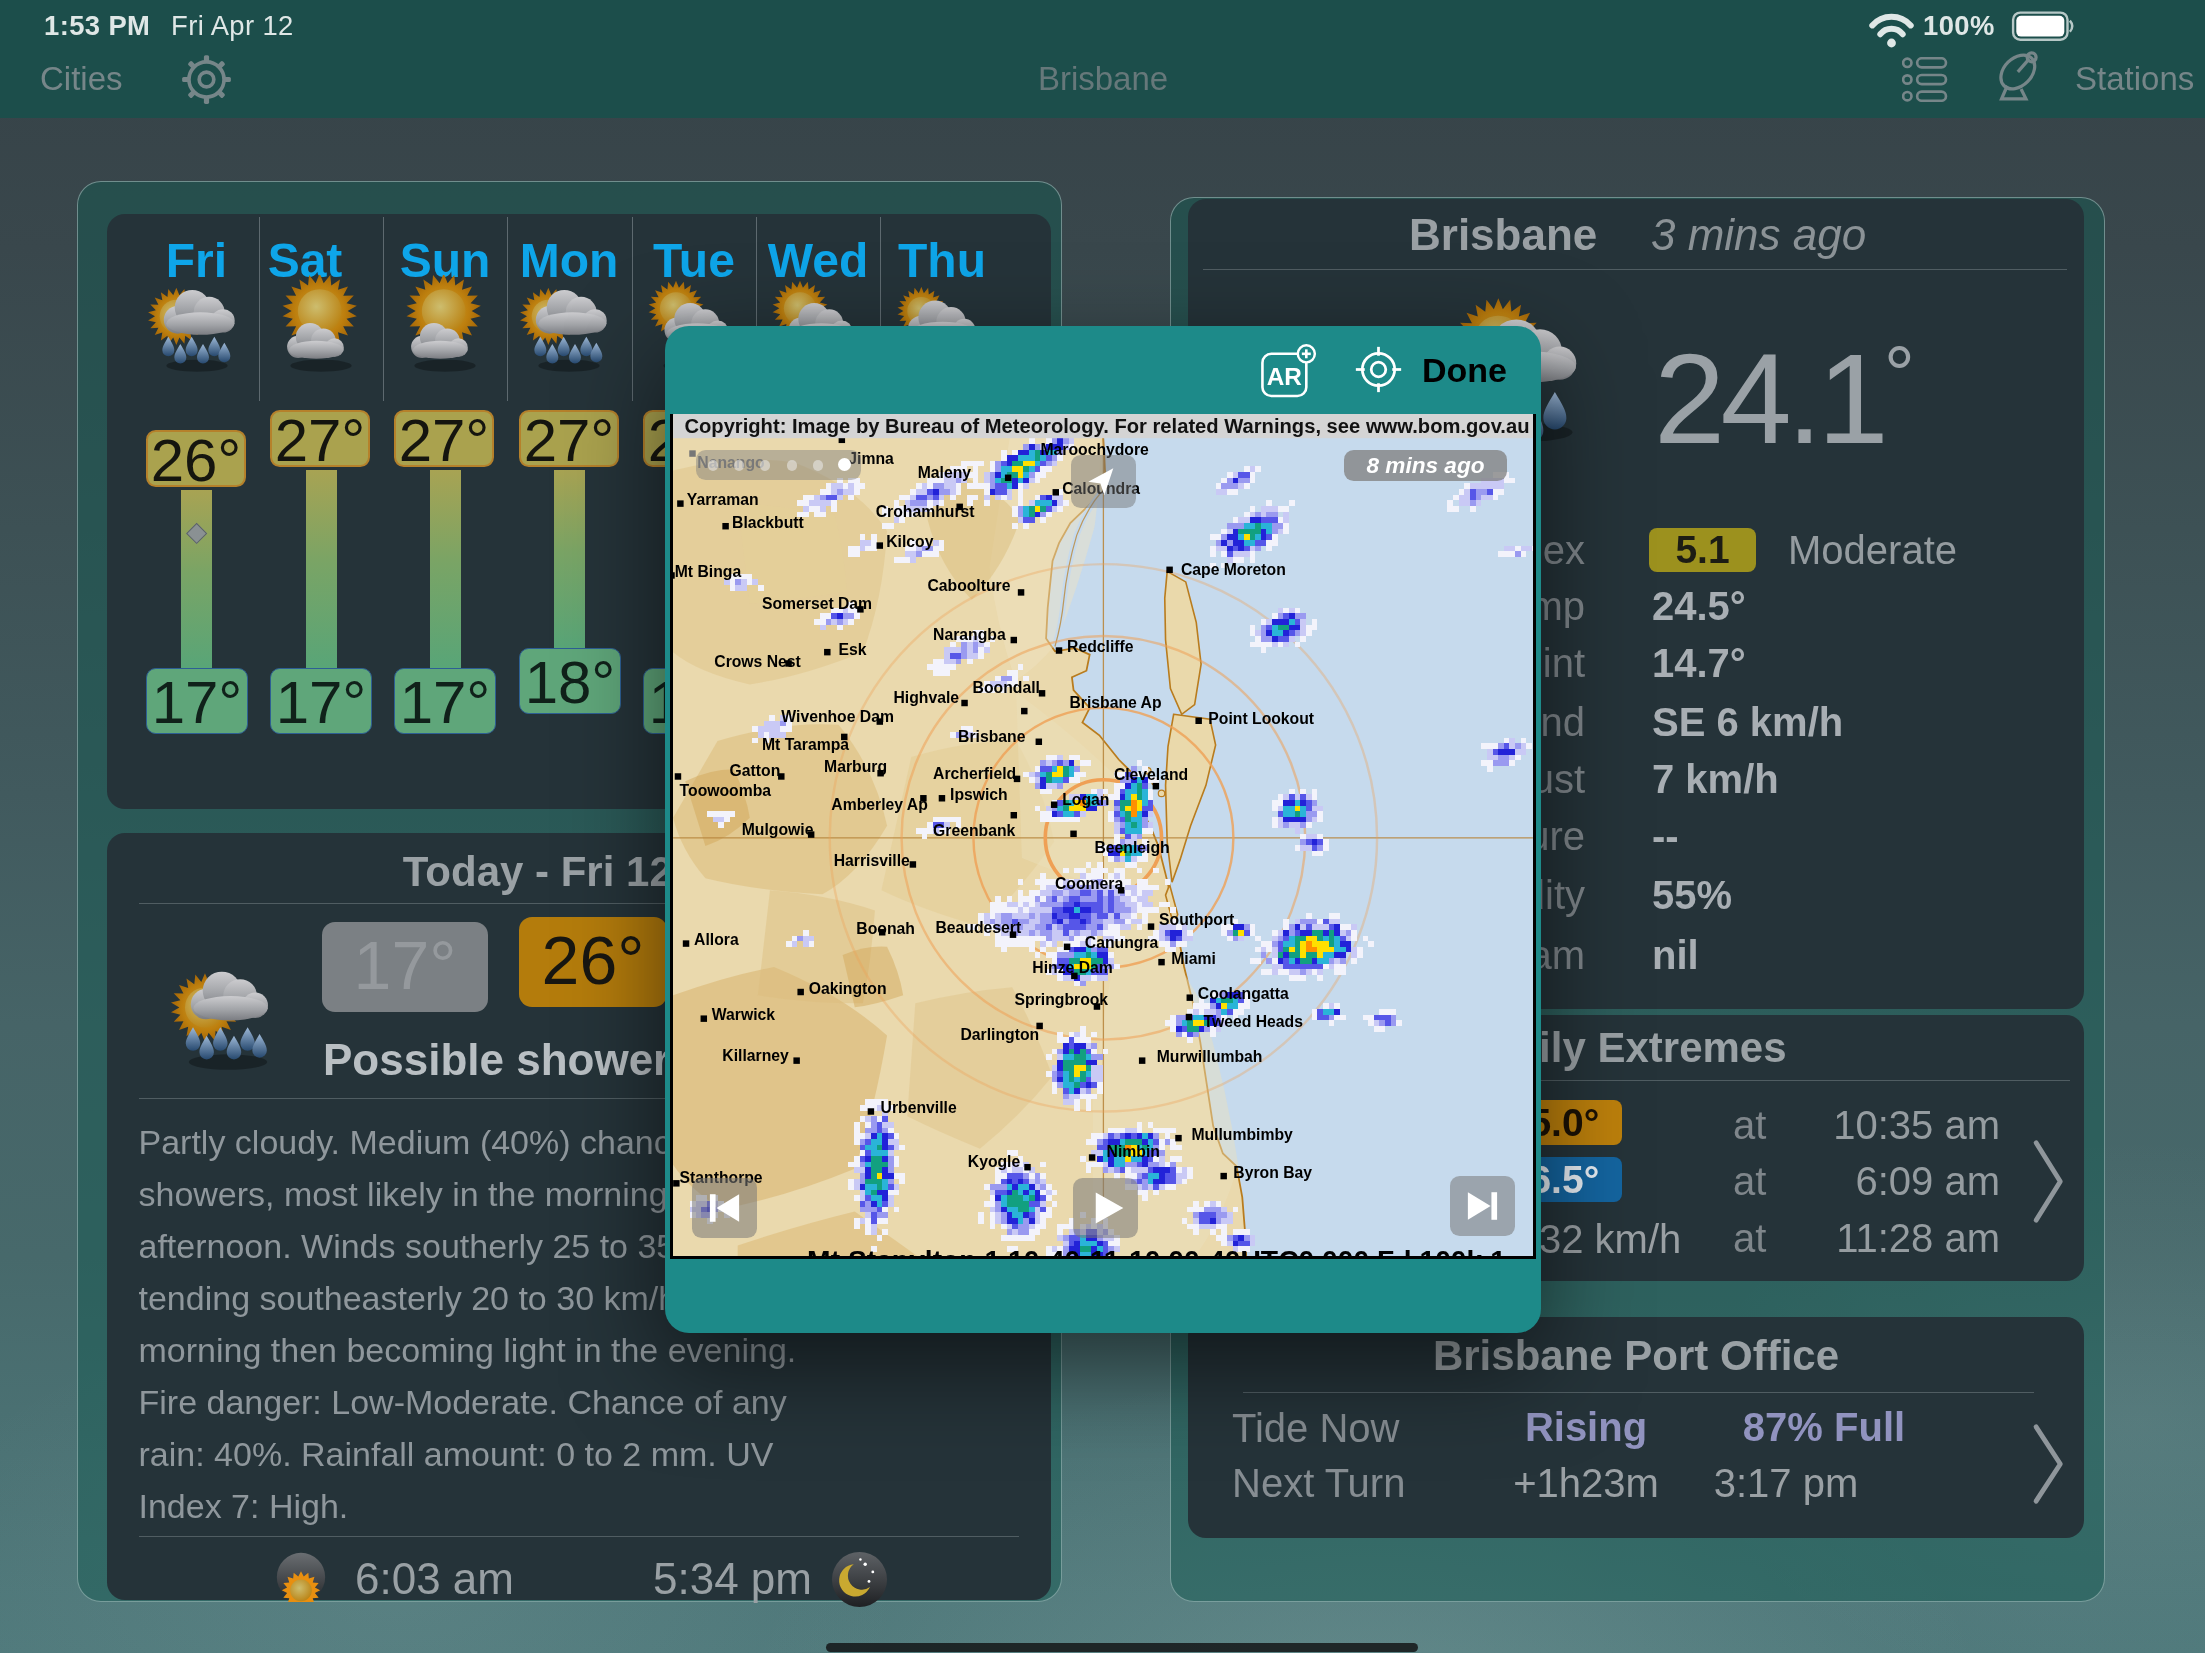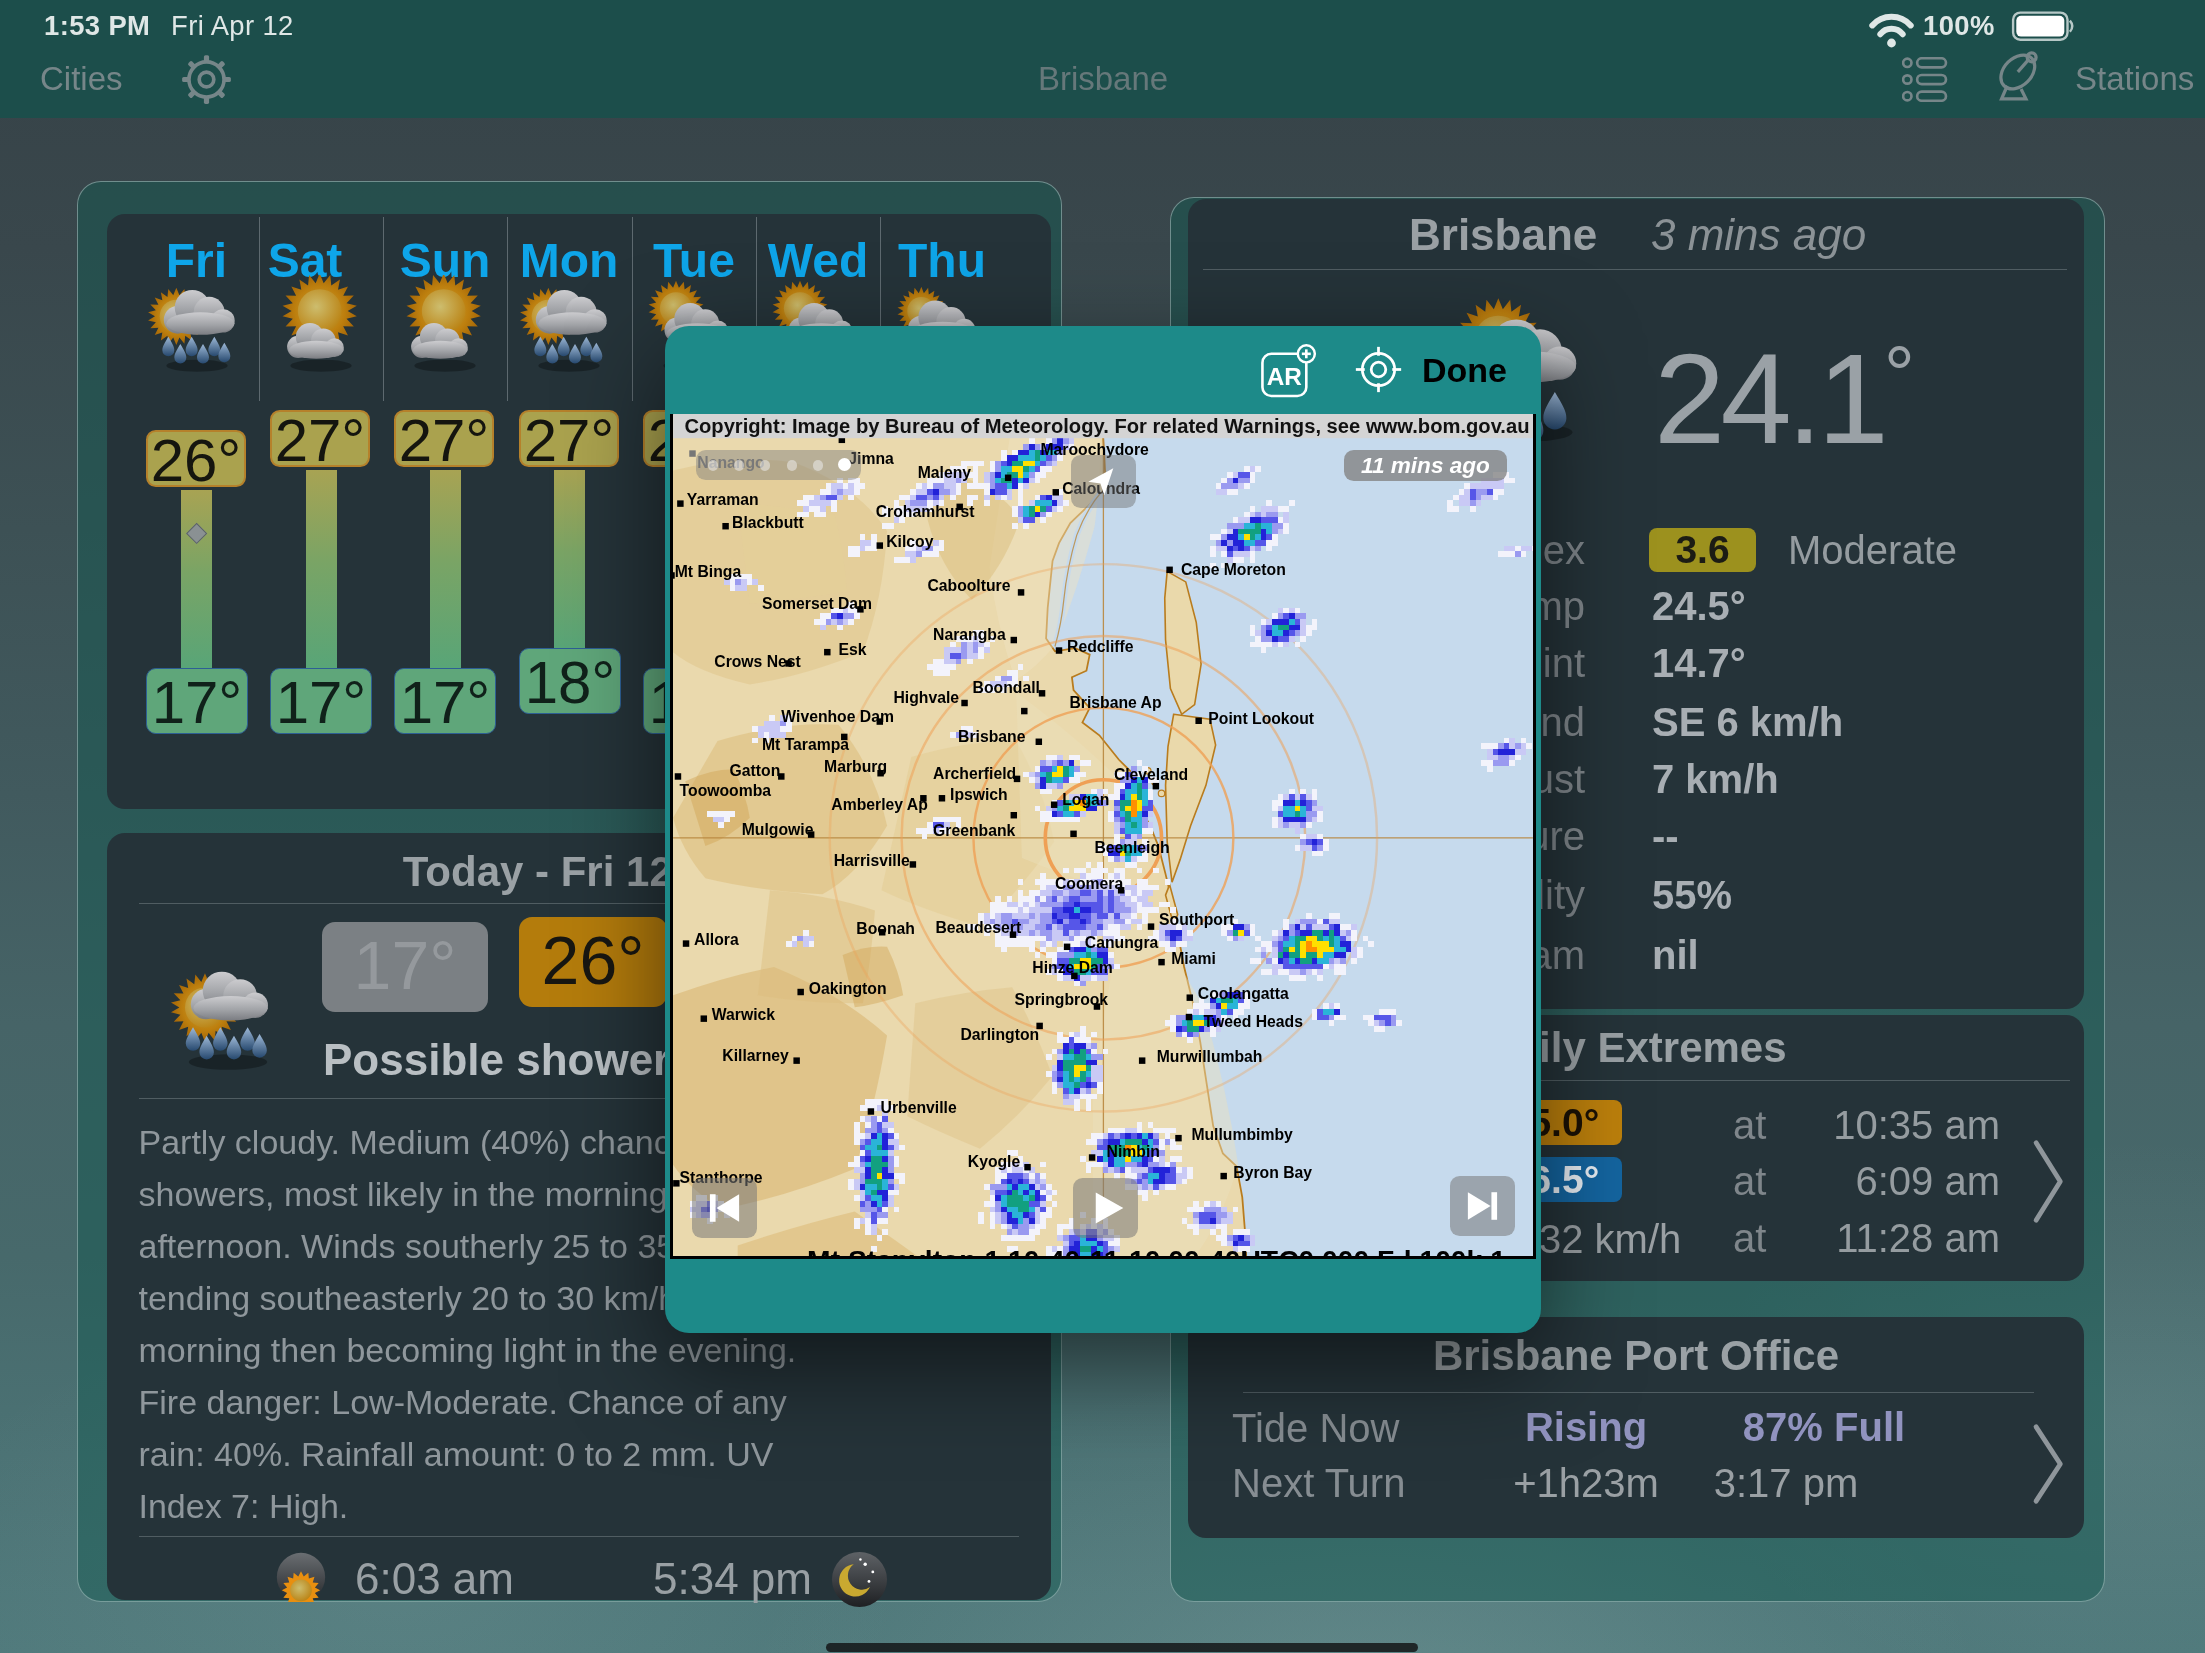--- a/index.html
+++ b/index.html
@@ -342,21 +342,21 @@
     <div class="rlab" style="top:499px">Wind</div>
     <div class="rval" style="top:499px">SE 6 km/h</div>
     <div class="rlab" style="top:556px">Gust</div>
     <div class="rval" style="top:556px">7 km/h</div>
     <div class="rlab" style="top:613px">Pressure</div>
     <div class="rval" style="top:613px">--</div>
     <div class="rlab" style="top:672px">Humidity</div>
     <div class="rval" style="top:672px">55%</div>
     <div class="rlab" style="top:732px">Rain 9am</div>
     <div class="rval" style="top:732px">nil</div>
-    <div class="uvbadge" style="top:329px">3.6</div>
+    <div class="uvbadge" style="top:329px">5.1</div>
     <div class="rmod" style="top:327px">Moderate</div>
   </div>
 <div class="card" style="left:1188px;top:1015px;width:896px;height:266px"></div>
 <div class="h2" style="left:1188px;top:1024px;width:896px">Daily Extremes</div>
 <div class="hr" style="left:1203px;top:1080px;width:867px"></div>
 <div class="exbadge" style="left:1485px;top:1100px;background:#bd800c;color:#1c1205">25.0°</div>
 <div class="exbadge" style="left:1485px;top:1157px;background:#1465a0;color:#e8eef4">16.5°</div>
 <div class="rval" style="left:1539px;top:1215px;position:absolute;font-weight:400;color:#9aa0a4">32 km/h</div>
 <div class="exat" style="left:1733px;top:1103px">at</div>
 <div class="extime" style="left:1734px;top:1103px">10:35 am</div>
@@ -569,21 +569,21 @@
         <div style="position:absolute;left:35px;top:46px;width:10.5px;height:10.5px;border-radius:50%;background:rgba(235,235,235,0.55)"></div>
         <div style="position:absolute;left:61px;top:46px;width:10.5px;height:10.5px;border-radius:50%;background:rgba(235,235,235,0.55)"></div>
         <div style="position:absolute;left:87px;top:46px;width:10.5px;height:10.5px;border-radius:50%;background:rgba(235,235,235,0.55)"></div>
         <div style="position:absolute;left:114px;top:46px;width:10.5px;height:10.5px;border-radius:50%;background:rgba(235,235,235,0.55)"></div>
         <div style="position:absolute;left:140px;top:46px;width:10.5px;height:10.5px;border-radius:50%;background:rgba(235,235,235,0.55)"></div>
         <div style="position:absolute;left:165px;top:44px;width:13px;height:13px;border-radius:50%;background:#fff"></div>
         <div class="mbtn" style="left:398px;top:41px;width:65px;height:53px;background:rgba(115,115,115,0.48)"></div>
       <svg width="65" height="53" style="position:absolute;left:398px;top:41px" viewBox="0 0 80 66">
        <path d="M40,12 L53,45 L40,37 L27,45 Z" fill="#fff" transform="rotate(40 40 31)"></path>
         </svg>
-        <div class="mbtn" style="left:671px;top:36px;width:163px;height:31px;background:rgba(130,130,130,0.78);color:#fff;font-size:22.6px;font-weight:700;font-style:italic;text-align:center;line-height:31px">11 mins ago</div>
+        <div class="mbtn" style="left:671px;top:36px;width:163px;height:31px;background:rgba(130,130,130,0.78);color:#fff;font-size:22.6px;font-weight:700;font-style:italic;text-align:center;line-height:31px">8 mins ago</div>
         <div class="mbtn" style="left:18.6px;top:764px;width:65px;height:60px;background:rgba(120,120,120,0.55)"></div>
         <svg width="65" height="60" style="position:absolute;left:18.6px;top:764px" viewBox="0 0 80 74">
           <rect x="22" y="20" width="7" height="34" fill="#fff"></rect>
           <path d="M58,20 L58,54 L30,37 Z" fill="#fff"></path>
         </svg>
         <div class="mbtn" style="left:400px;top:764px;width:65px;height:60px;background:rgba(120,120,120,0.55)"></div>
         <svg width="65" height="60" style="position:absolute;left:400px;top:764px" viewBox="0 0 80 74">
           <path d="M28,18 L62,37 L28,56 Z" fill="#fff"></path>
         </svg>
         <div class="mbtn" style="left:777px;top:762px;width:65px;height:60px;background:rgba(120,120,120,0.55)"></div>

